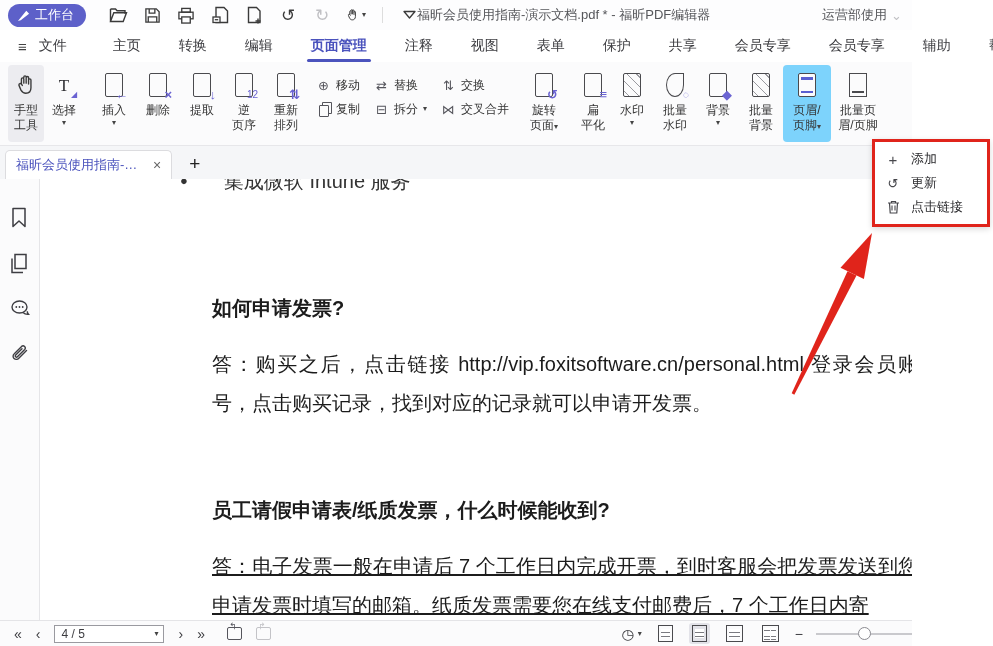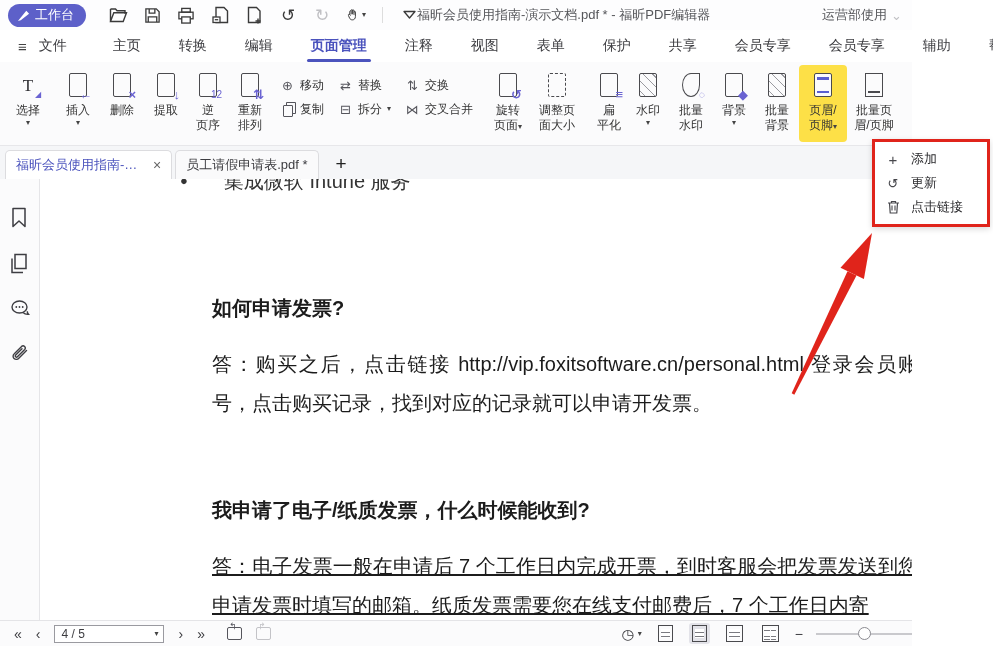--- a/index.html
+++ b/index.html
@@ -40,21 +40,21 @@
 
   
   .ribbon { height:84px; background:#fbfbfc; border-bottom:1px solid #e7e7ea;
     display:flex; align-items:stretch; padding:3px 0 3px 8px; overflow:hidden; }
   .rb-group { display:flex; align-items:stretch; }
   .rb-div { width:1px; background:#e3e3e6; margin:8px 4px; }
   .bigbtn { display:flex; flex-direction:column; align-items:center; justify-content:flex-start;
     padding:5px 1px 2px; border-radius:4px; font-size:12px; color:#333; line-height:15px;
     text-align:center; }
   .bigbtn.sel { background:#ececf0; }
-  .bigbtn.hl  { background:#fde047; }
+  .bigbtn.hl  { background:#7dd3fc; }
   .bigbtn .icn { height:30px; display:flex; align-items:center; justify-content:center; margin-bottom:3px; }
   .cr { font-size:8px; color:#444; line-height:10px; }
   .lbl { white-space:nowrap; }
 
   
   .pg { width:18px; height:24px; border:1.5px solid #4a4a4e; border-radius:2px; position:relative; background:#fbfbfc;}
   .pg .acc { position:absolute; right:-6px; bottom:-5px; color:#6a63d2; font-size:13px; line-height:13px;
     font-weight:bold; background:transparent; }
   .pg .acc.sm { font-size:10px; font-weight:normal; }
   .pg.dash { border-style:dashed; }
@@ -219,20 +219,29 @@
     <span class="mb-item">共享</span>
     <span class="mb-item">会员专享</span>
     <span class="mb-item">会员专享</span>
     <span class="mb-item">辅助</span>
     <span class="mb-item">帮助</span>
     <span class="mb-search"></span>
   </div>
 
   <div class="ribbon">
     <div class="rb-group">
+      <div class="bigbtn sel" style="width:36px">
+        <span class="icn">
+            <svg width="22" height="24" viewBox="0 0 24 24">
+              <path d="M7 11V5.5a1.3 1.3 0 0 1 2.6 0V10m0-5.6V3.4a1.3 1.3 0 0 1 2.6 0V10m0-6a1.3 1.3 0 0 1 2.6 0v7m0-4.4a1.3 1.3 0 0 1 2.6 0V15c0 3.5-2.2 6-5.6 6-2.8 0-4-1.2-5.3-3.4L4.6 13c-.6-1-.3-2 .6-2.4.8-.4 1.6 0 2.2.9l.6 1" fill="none" stroke="#3a3a3a" stroke-width="1.5" stroke-linecap="round"></path>
+            </svg>
+          </span>
+        <span class="lbl">手型</span>
+        <span class="lbl">工具</span>
+      </div>
       <div class="bigbtn" style="width:40px">
         <span class="icn selT">T</span>
         <span class="lbl">选择</span>
         <span class="cr">▾</span>
       </div>
     </div>
     <div class="rb-div"></div>
     <div class="rb-group">
       <div class="bigbtn" style="width:44px">
         <span class="icn">
@@ -311,27 +320,20 @@
     <div class="rb-group">
       <div class="bigbtn" style="width:46px">
         <span class="icn">
             <span class="pg">
               <span class="acc">↺</span>
             </span>
           </span>
         <span class="lbl">旋转</span>
         <span class="lbl"><span>页面</span><span class="cr">▾</span></span>
       </div>
-      <div class="bigbtn" style="width:52px">
-        <span class="icn">
-            <span class="pg dash"></span>
-          </span>
-        <span class="lbl">调整页</span>
-        <span class="lbl">面大小</span>
-      </div>
     </div>
     <div class="rb-div"></div>
     <div class="rb-group">
       <div class="bigbtn" style="width:36px">
         <span class="icn">
             <span class="pg">
               <span class="acc">≡</span>
             </span>
           </span>
         <span class="lbl">扁</span>
@@ -388,23 +390,20 @@
         
         
       </div>
     </div>
   </div>
 
   <div class="tabstrip">
     <div class="tab active">
       <span class="t-label">福昕会员使用指南-演...</span>
       <span class="t-close">×</span>
-    </div>
-    <div class="tab">
-      <span class="t-label" style="max-width:160px">员工请假申请表.pdf *</span>
     </div>
     <span class="tab-plus">+</span>
   </div>
 
   <div class="main">
     <div class="sidebar">
       <span class="sb-ic">
           <svg width="18" height="21" viewBox="0 0 18 21">
             <path d="M3 1.5h12v18l-6-5.5-6 5.5z" fill="none" stroke="#3d3d42" stroke-width="1.5" stroke-linejoin="round"></path>
           </svg>
@@ -433,21 +432,21 @@
     <span class="sb-expander">▶</span>
 
     <div class="doc">
       <div class="bullet-line">
         <span class="bl">●</span>
         <span>集成微软 Intune 服务</span>
       </div>
       <div class="doc-text">
         <div class="q q1">如何申请发票?</div>
         <div class="a a1">答：购买之后，点击链接 http://vip.foxitsoftware.cn/personal.html 登录会员账号，点击购买记录，找到对应的记录就可以申请开发票。</div>
-        <div class="q q2">我申请了电子/纸质发票，什么时候能收到?</div>
+        <div class="q q2">员工请假申请表/纸质发票，什么时候能收到?</div>
         <div class="a a2">答：电子发票一般在申请后 7 个工作日内完成开票，到时客服会把发票发送到您申请发票时填写的邮箱。纸质发票需要您在线支付邮费后，7 个工作日内寄</div>
       </div>
     </div>
   </div>
 
   <div class="redbox">
     <div class="cmenu">
       <div class="cm-item">
         <span class="cm-ic">+</span>
         <span>添加</span>

